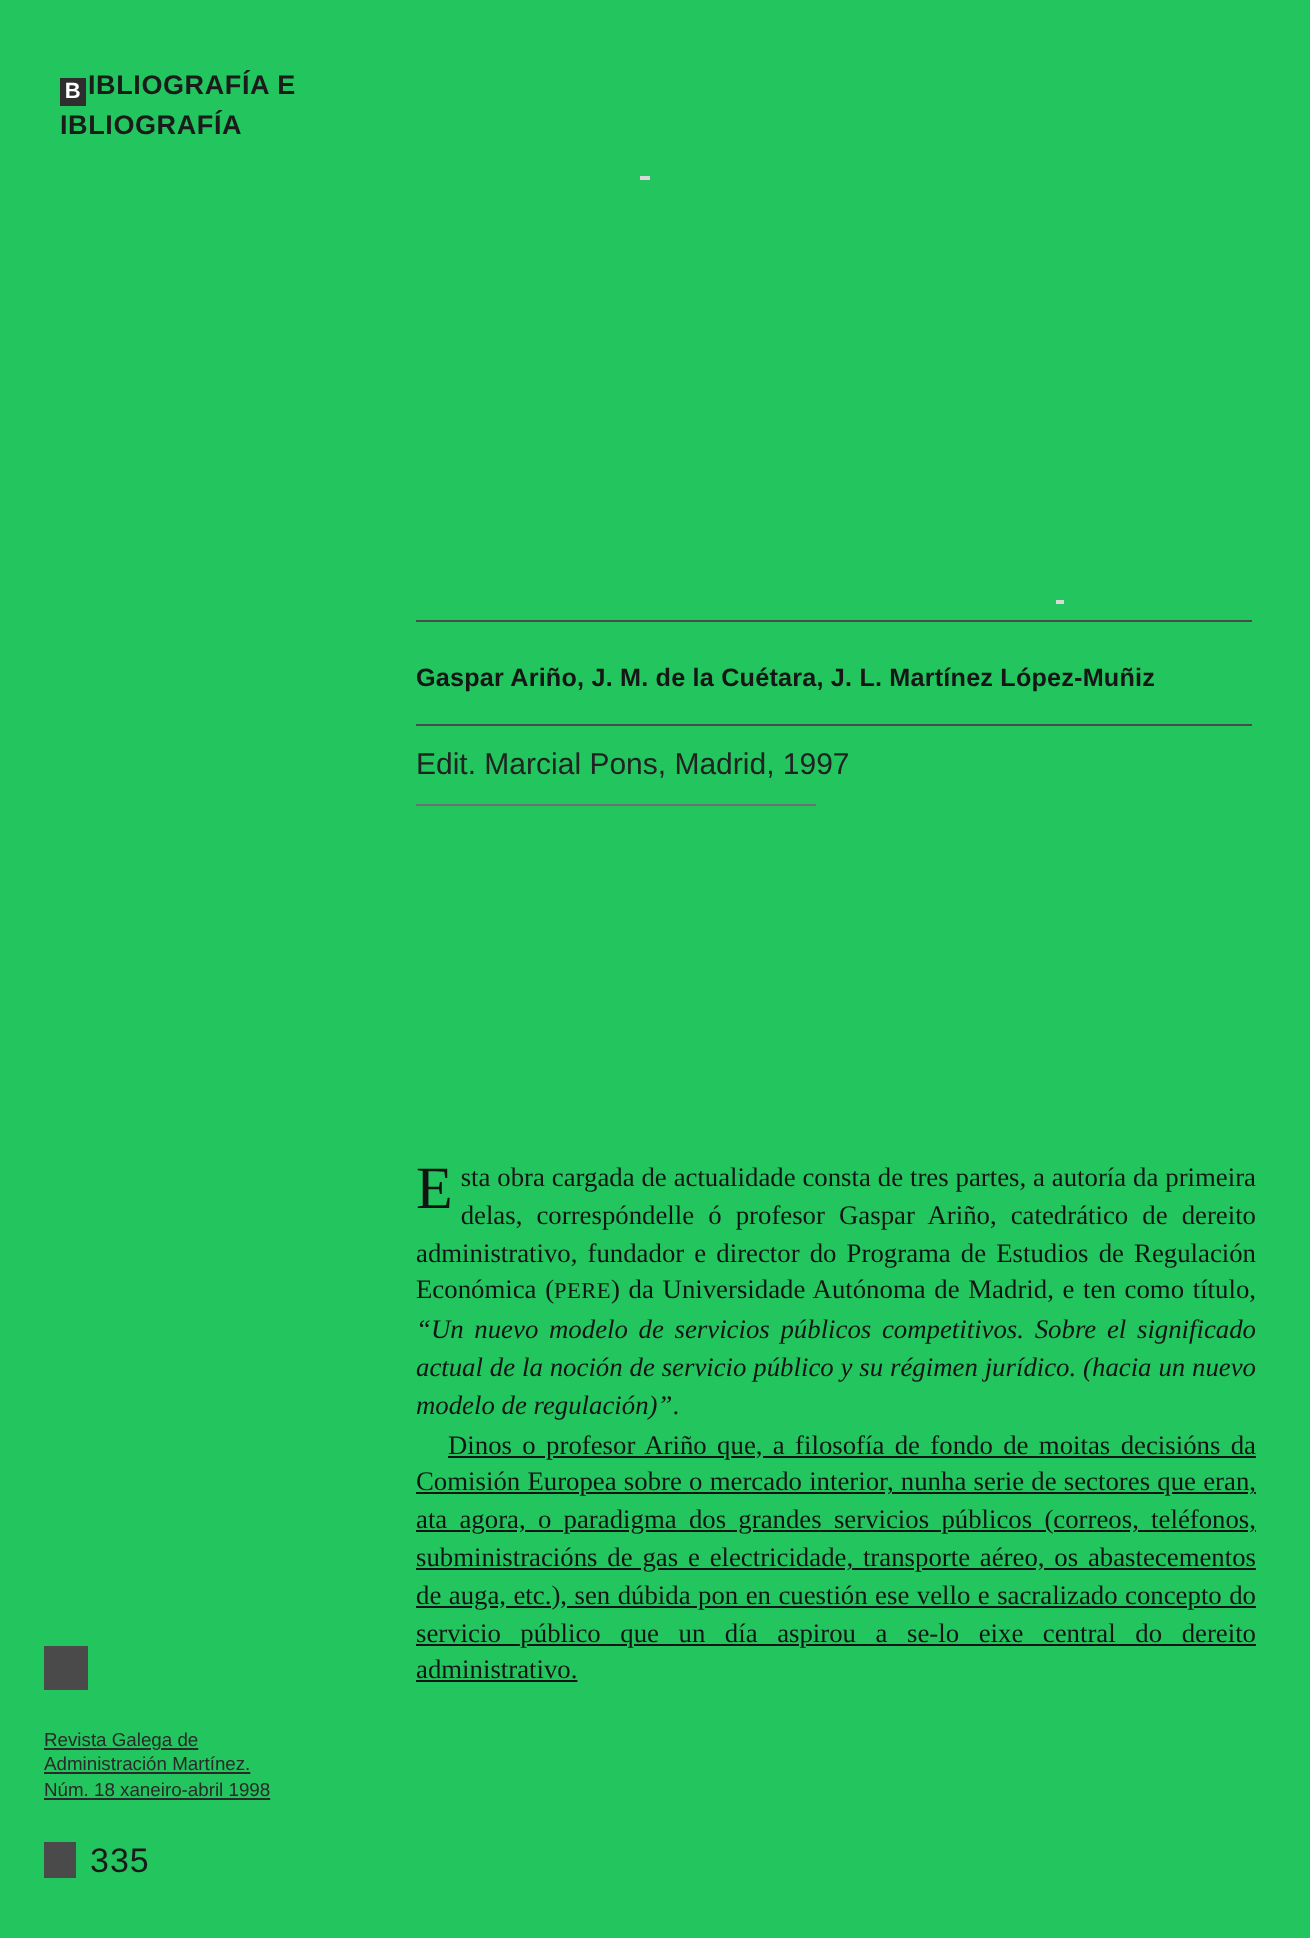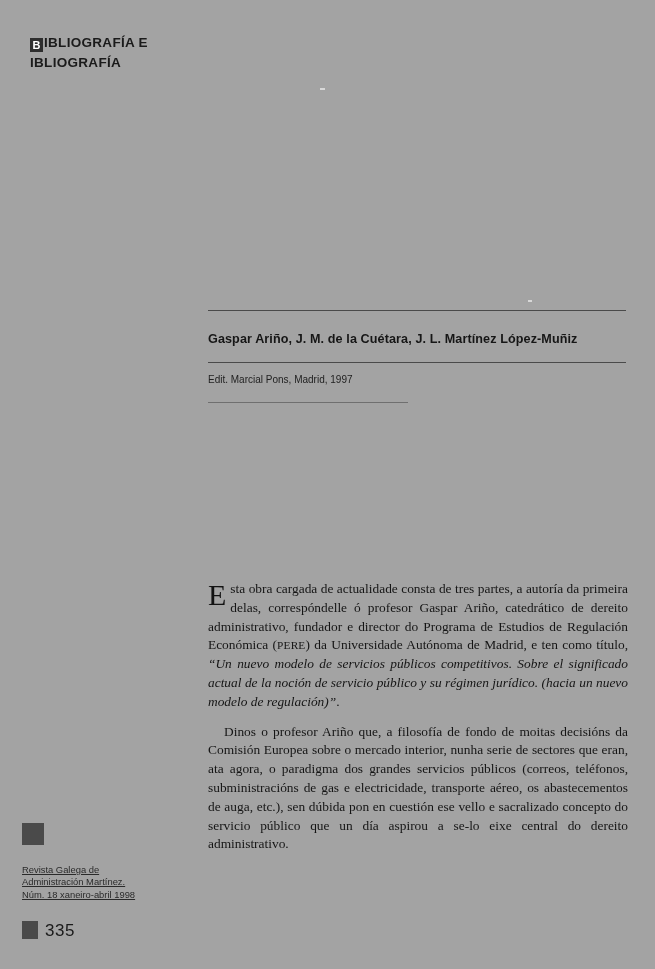--- a/index.html
+++ b/index.html
@@ -8,21 +8,21 @@
     background: #ffffff;
   }
   body {
     font-family: "Liberation Sans", sans-serif;
     color: #1a1a1a;
   }
   .page {
     position: relative;
     width: 655px;
     height: 969px;
-    background: #a3a3a3;
+    background: #22c55e;
     overflow: hidden;
   }
 
   
   .running-head {
     position: absolute;
     left: 30px;
     top: 33px;
     width: 260px;
   }
@@ -78,21 +78,21 @@
     font-size: 12.6px;
     font-weight: bold;
     color: #161616;
     letter-spacing: 0.1px;
   }
   .imprint {
     position: absolute;
     left: 208px;
     top: 374px;
     width: 400px;
-    font-size: 10px;
+    font-size: 15px;
     color: #222222;
   }
 
   
   .body-col {
     position: absolute;
     left: 208px;
     top: 580px;
     width: 420px;
     font-family: "Liberation Serif", serif;
@@ -102,21 +102,22 @@
     color: #151515;
   }
   .body-col p {
     margin: 0;
     text-indent: 16px;
   }
   .body-col p.first {
     text-indent: 0;
   }
   .body-col p + p {
-    margin-top: 11px;
+    margin-top: 1px;
+    text-decoration: underline;
   }
   .initial {
     float: left;
     font-family: "Liberation Serif", serif;
     font-size: 30px;
     line-height: 26px;
     padding: 2px 4px 0 0;
     color: #131313;
   }
   .ital { font-style: italic; }

